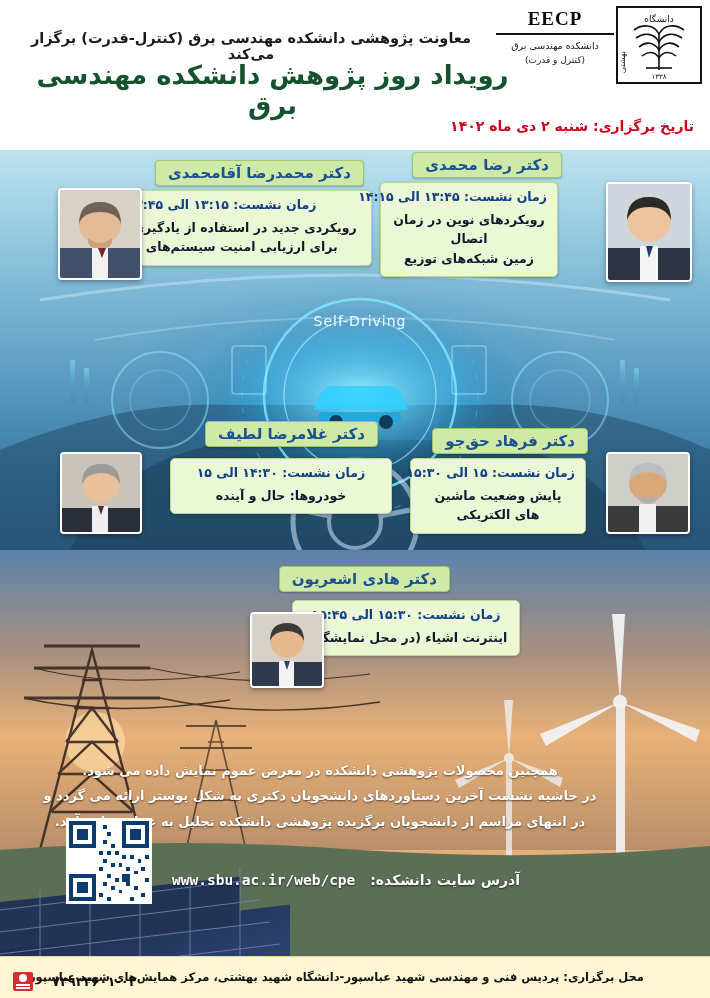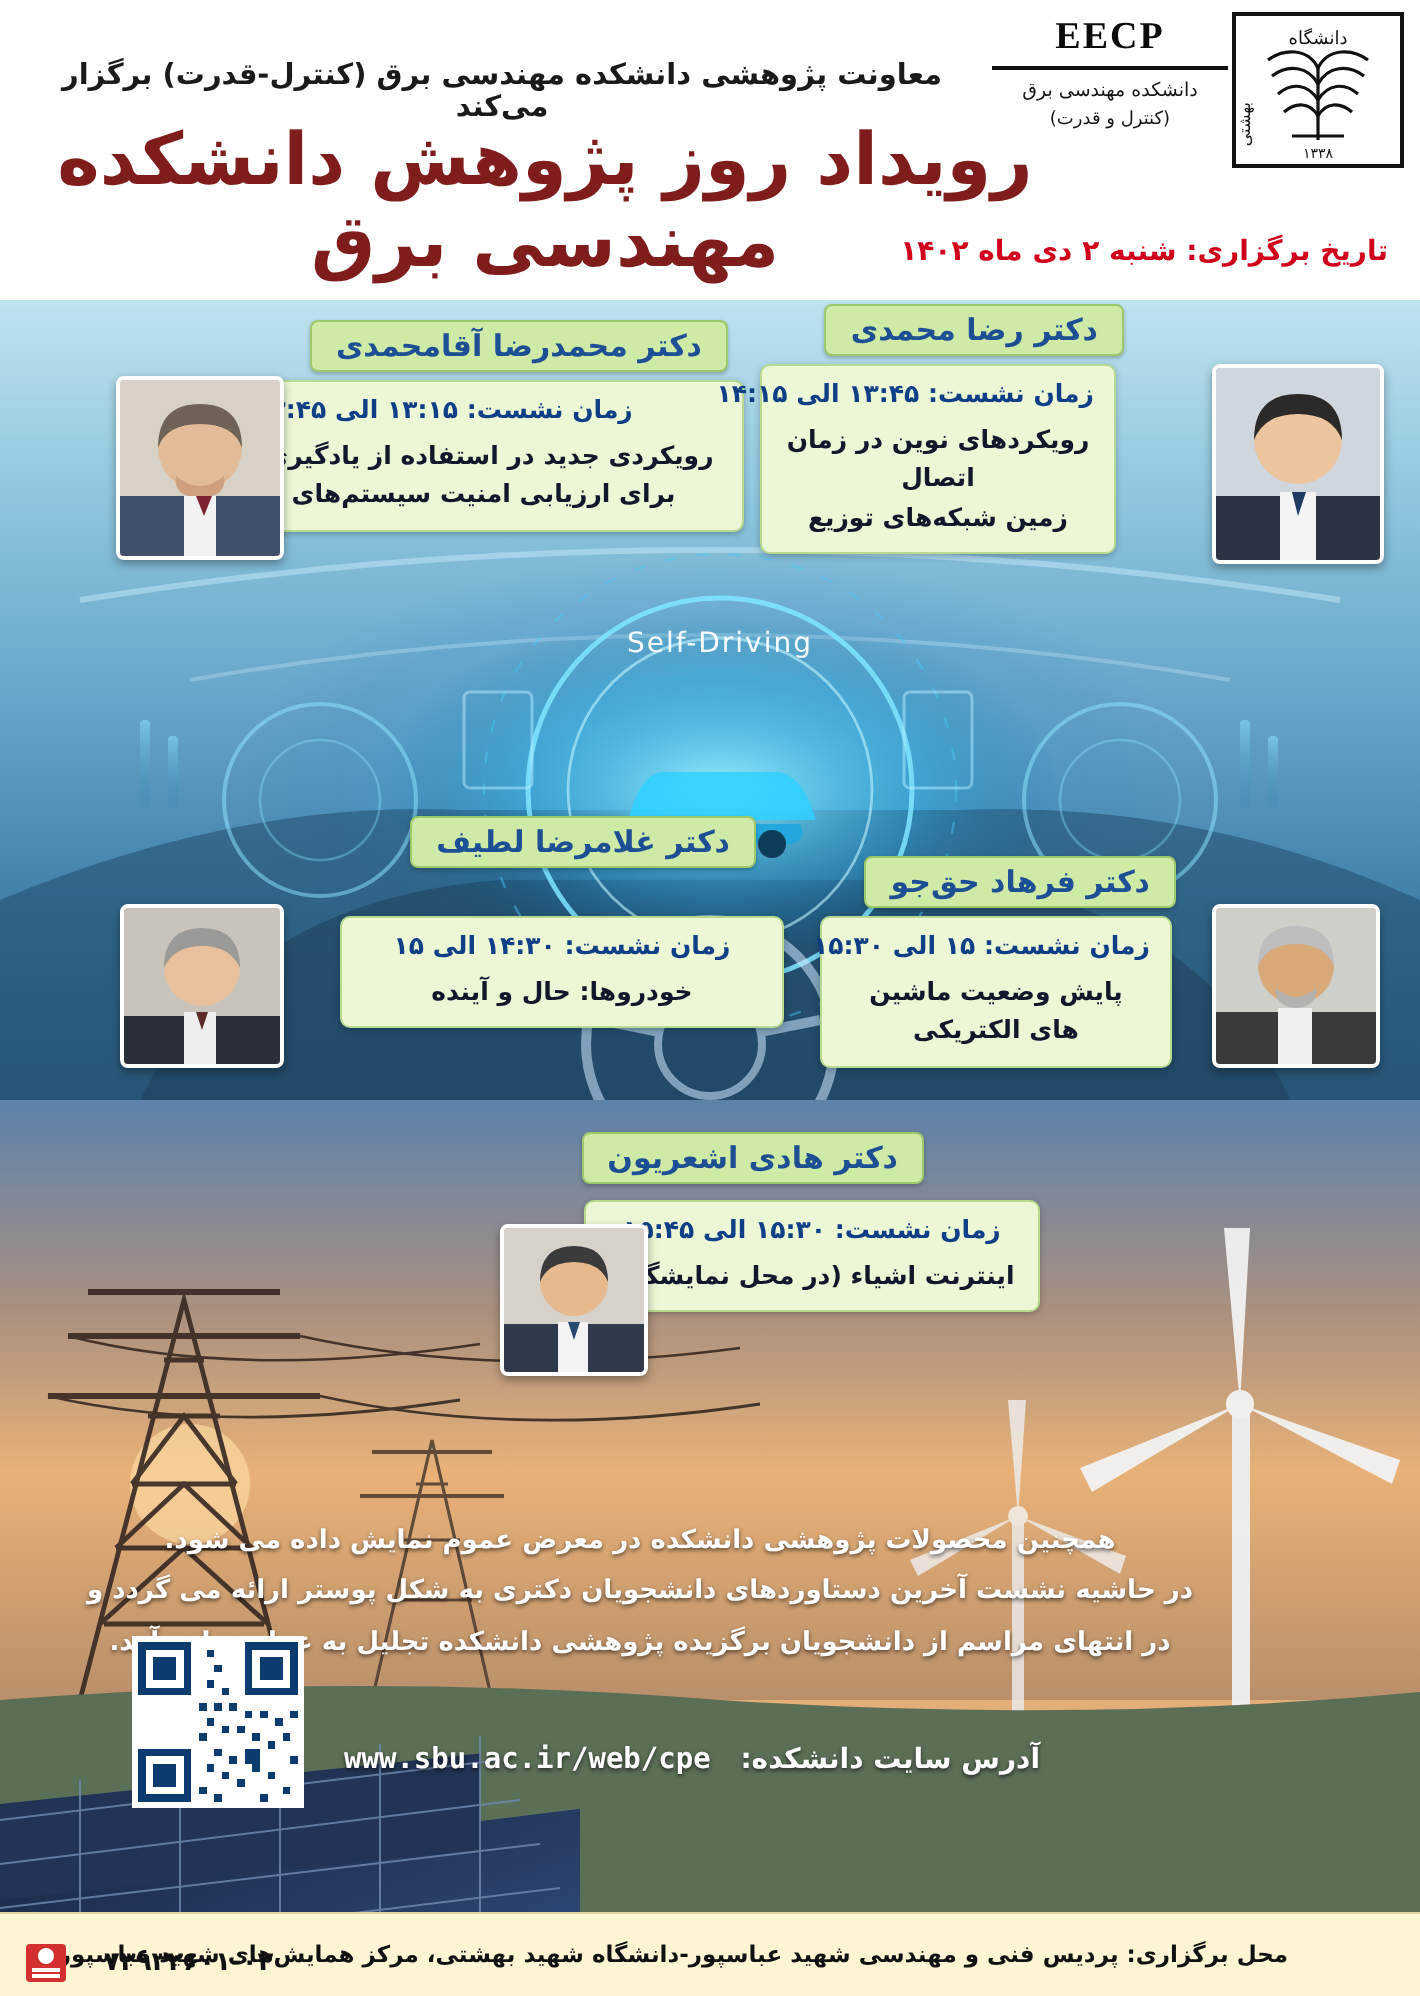--- a/index.html
+++ b/index.html
@@ -75,23 +75,23 @@
     font-size: 14.5px;
     font-weight: bold;
     color: #1a1a1a;
     direction: rtl;
   }
   .hdr-title {
     position: absolute;
     top: 60px; right: 180px;
     width: 515px;
     text-align: center;
-    font-size: 36px;
-    font-weight: bold;
-    color: #7f1d1d;
+    font-size: 26px;
+    font-weight: bold;
+    color: #14532d;
     direction: rtl;
     letter-spacing: -0.5px;
     text-shadow: 0 1px 0 #fff;
   }
   .hdr-date {
     position: absolute;
     top: 118px; right: 16px;
     font-size: 14px;
     font-weight: bold;
     color: #d0021b;
@@ -447,21 +447,21 @@
     <svg width="82" height="96" viewBox="0 0 82 96">
       <rect width="82" height="96" fill="#cfd6dd"></rect>
       <rect y="64" width="82" height="32" fill="#2d3342"></rect>
       <circle cx="41" cy="36" r="22" fill="#ecc49e"></circle>
       <path d="M19 36 q0 -23 22 -23 q22 0 22 23 q -5 -13 -22 -13 q -17 0 -22 13z" fill="#2c2a29"></path>
       <rect x="32" y="62" width="18" height="34" fill="#f4f4f4"></rect>
       <path d="M38 62 l3 12 l4 -12z" fill="#213a63"></path>
     </svg>
   </div>
 
-  <div class="name-tag" style="top:408px; right:332px;">دکتر غلامرضا لطیف</div>
+  <div class="name-tag" style="top:421px; right:332px;">دکتر غلامرضا لطیف</div>
   <div class="info-box" style="top:458px; right:318px; width:222px;">
     <div class="info-time">زمان نشست: ۱۴:۳۰ الی ۱۵</div>
     <div class="info-topic">
       <div>خودروها: حال و آینده</div>
     </div>
   </div>
   <div class="photo" style="top:452px; left:60px; width:82px; height:82px;">
     <svg width="78" height="78" viewBox="0 0 78 78">
       <rect width="78" height="78" fill="#c8c3bb"></rect>
       <rect y="54" width="78" height="24" fill="#2b2f3a"></rect>
@@ -483,21 +483,21 @@
     <svg width="80" height="78" viewBox="0 0 80 78">
       <rect width="80" height="78" fill="#cfcfc9"></rect>
       <rect y="52" width="80" height="26" fill="#3b3b3b"></rect>
       <circle cx="40" cy="29" r="19" fill="#d9a878"></circle>
       <path d="M21 29 q0 -20 19 -20 q19 0 19 20 q -5 -11 -19 -11 q -14 0 -19 11z" fill="#bdbdbd"></path>
       <path d="M30 40 q10 9 20 0 q1 9 -10 10 q-11 -1 -10 -10z" fill="#b2b2ae"></path>
       <rect x="31" y="50" width="17" height="28" fill="#f0f0f0"></rect>
     </svg>
   </div>
 
-  <div class="name-tag" style="top:566px; right:248px;text-align:right;">دکتر هادی اشعریون</div>
+  <div class="name-tag" style="top:566px; right:260px;text-align:right;">دکتر هادی اشعریون</div>
   <div class="info-box" style="top:600px; right:190px; width:228px;">
     <div class="info-time">زمان نشست: ۱۵:۳۰ الی ۱۵:۴۵</div>
     <div class="info-topic">
       <div>اینترنت اشیاء (در محل نمایشگاه)</div>
     </div>
   </div>
   <div class="photo" style="top:612px; left:250px; width:74px; height:76px;">
     <svg width="70" height="72" viewBox="0 0 70 72">
       <rect width="70" height="72" fill="#d6d2ca"></rect>
       <rect y="48" width="70" height="24" fill="#2f3a4c"></rect>

